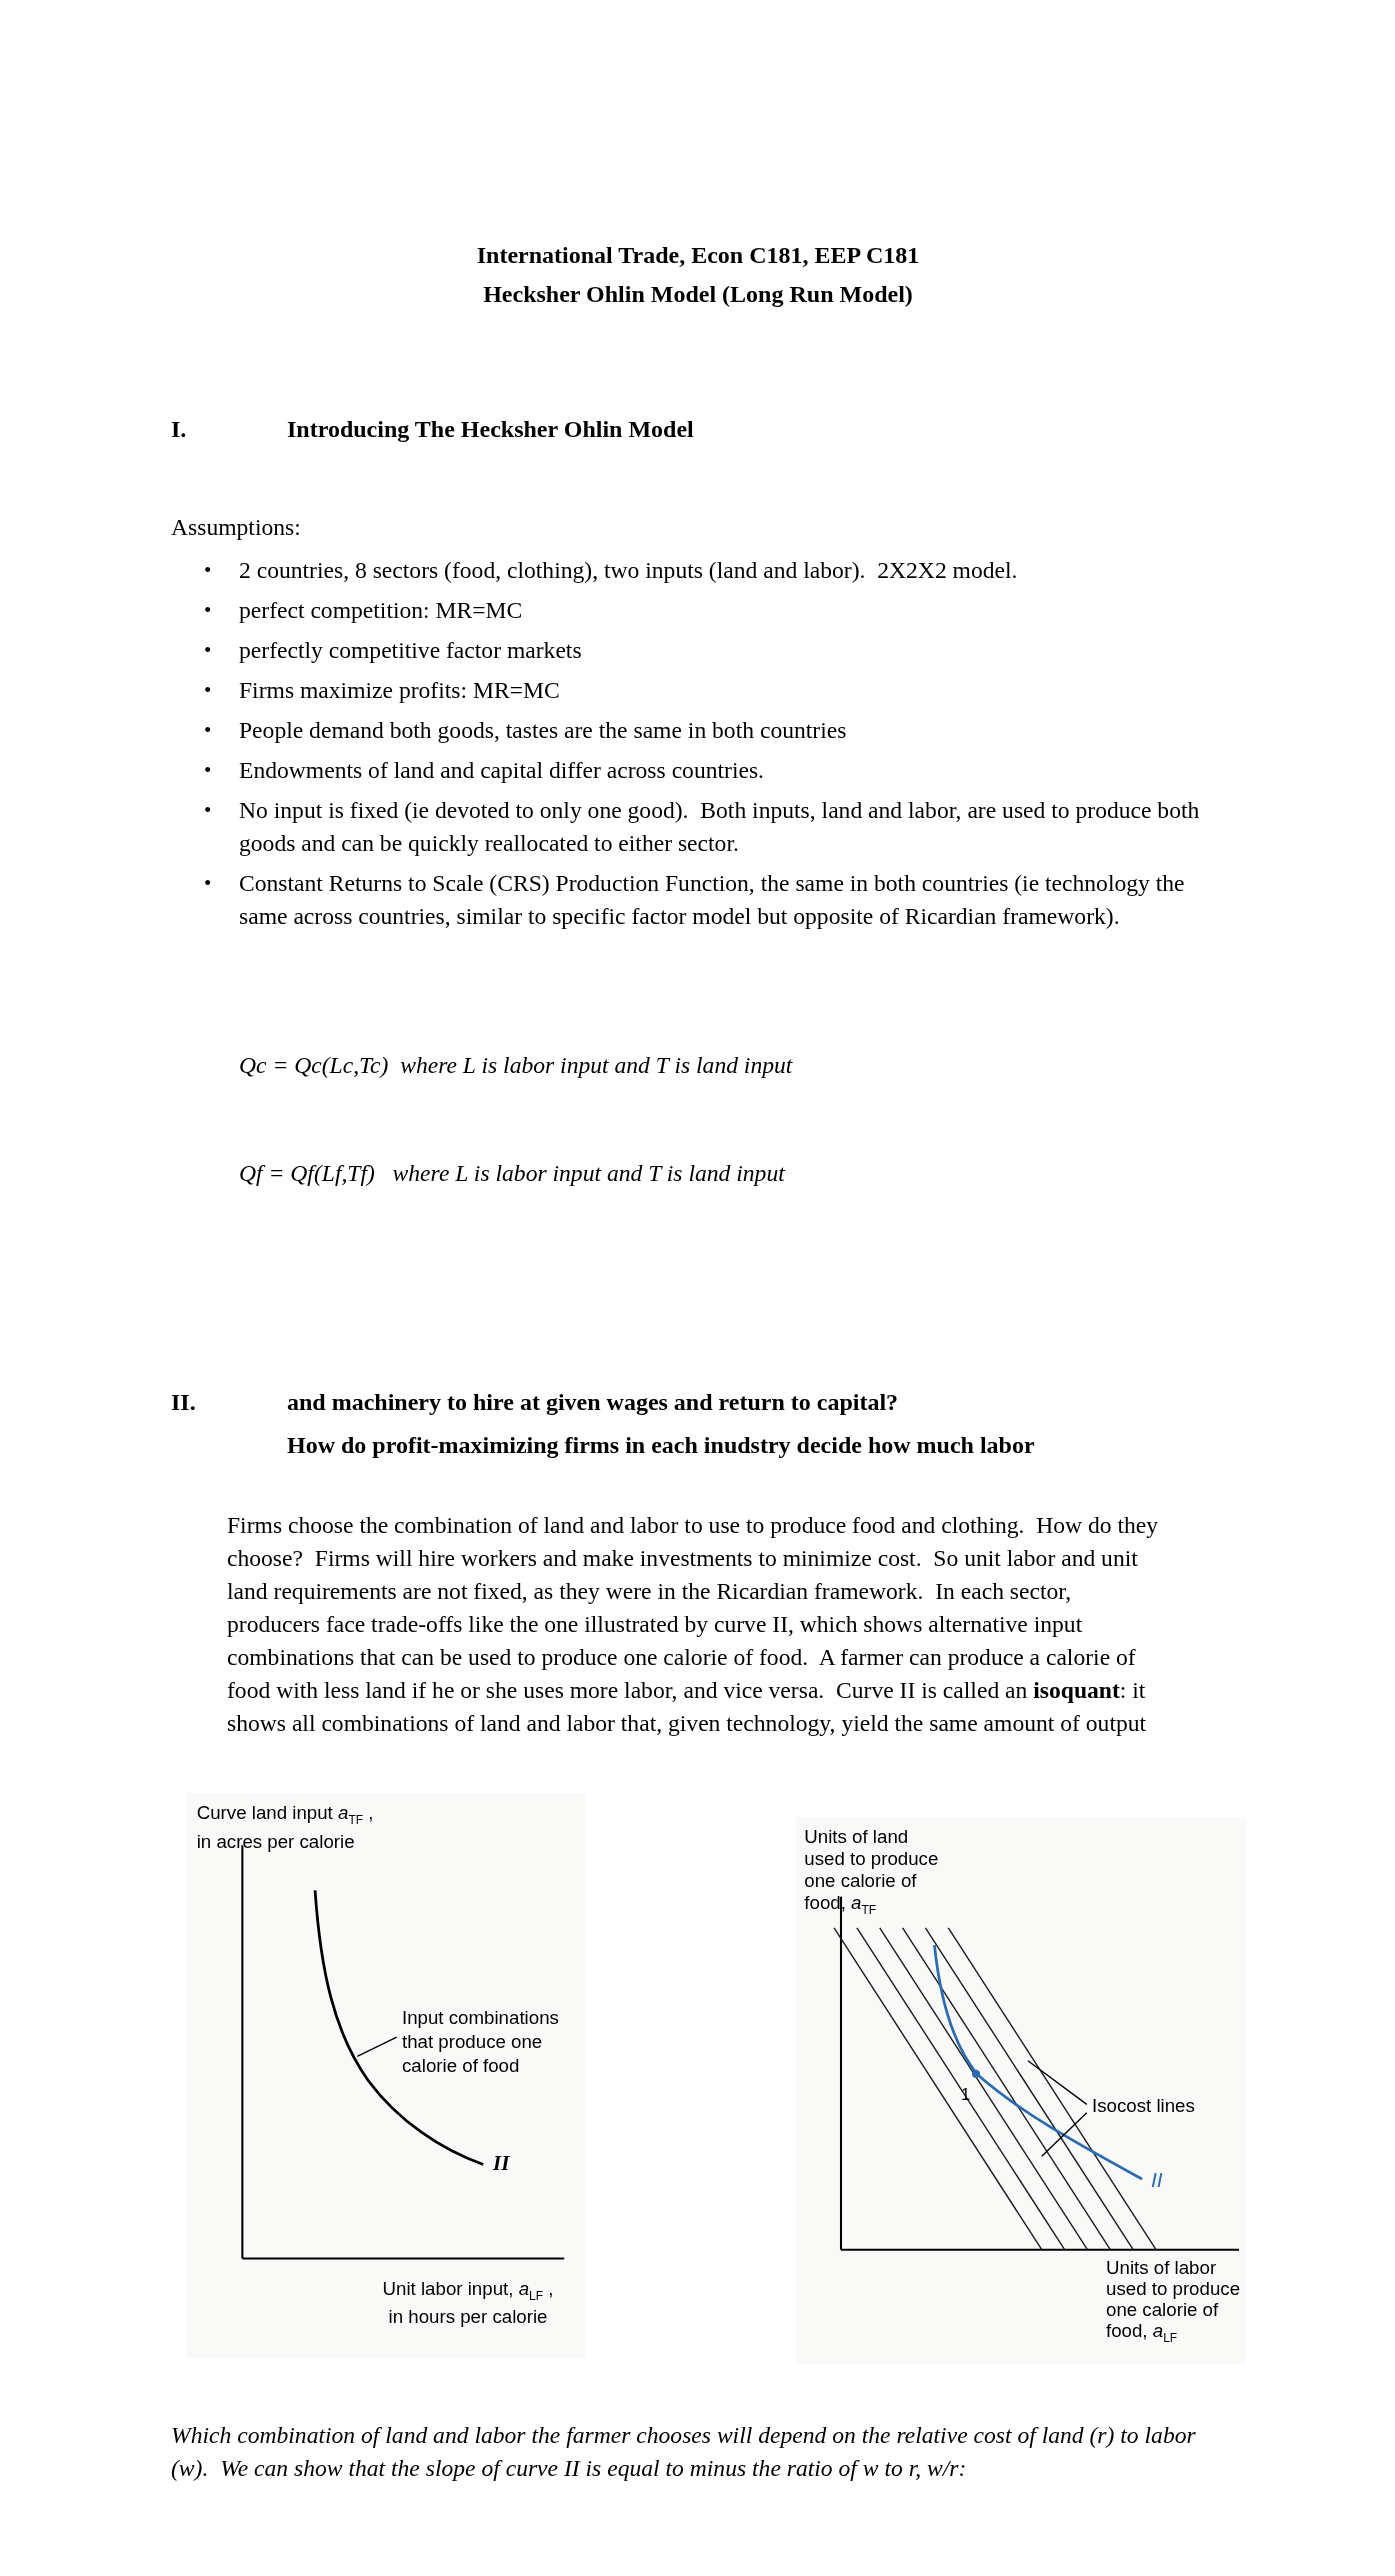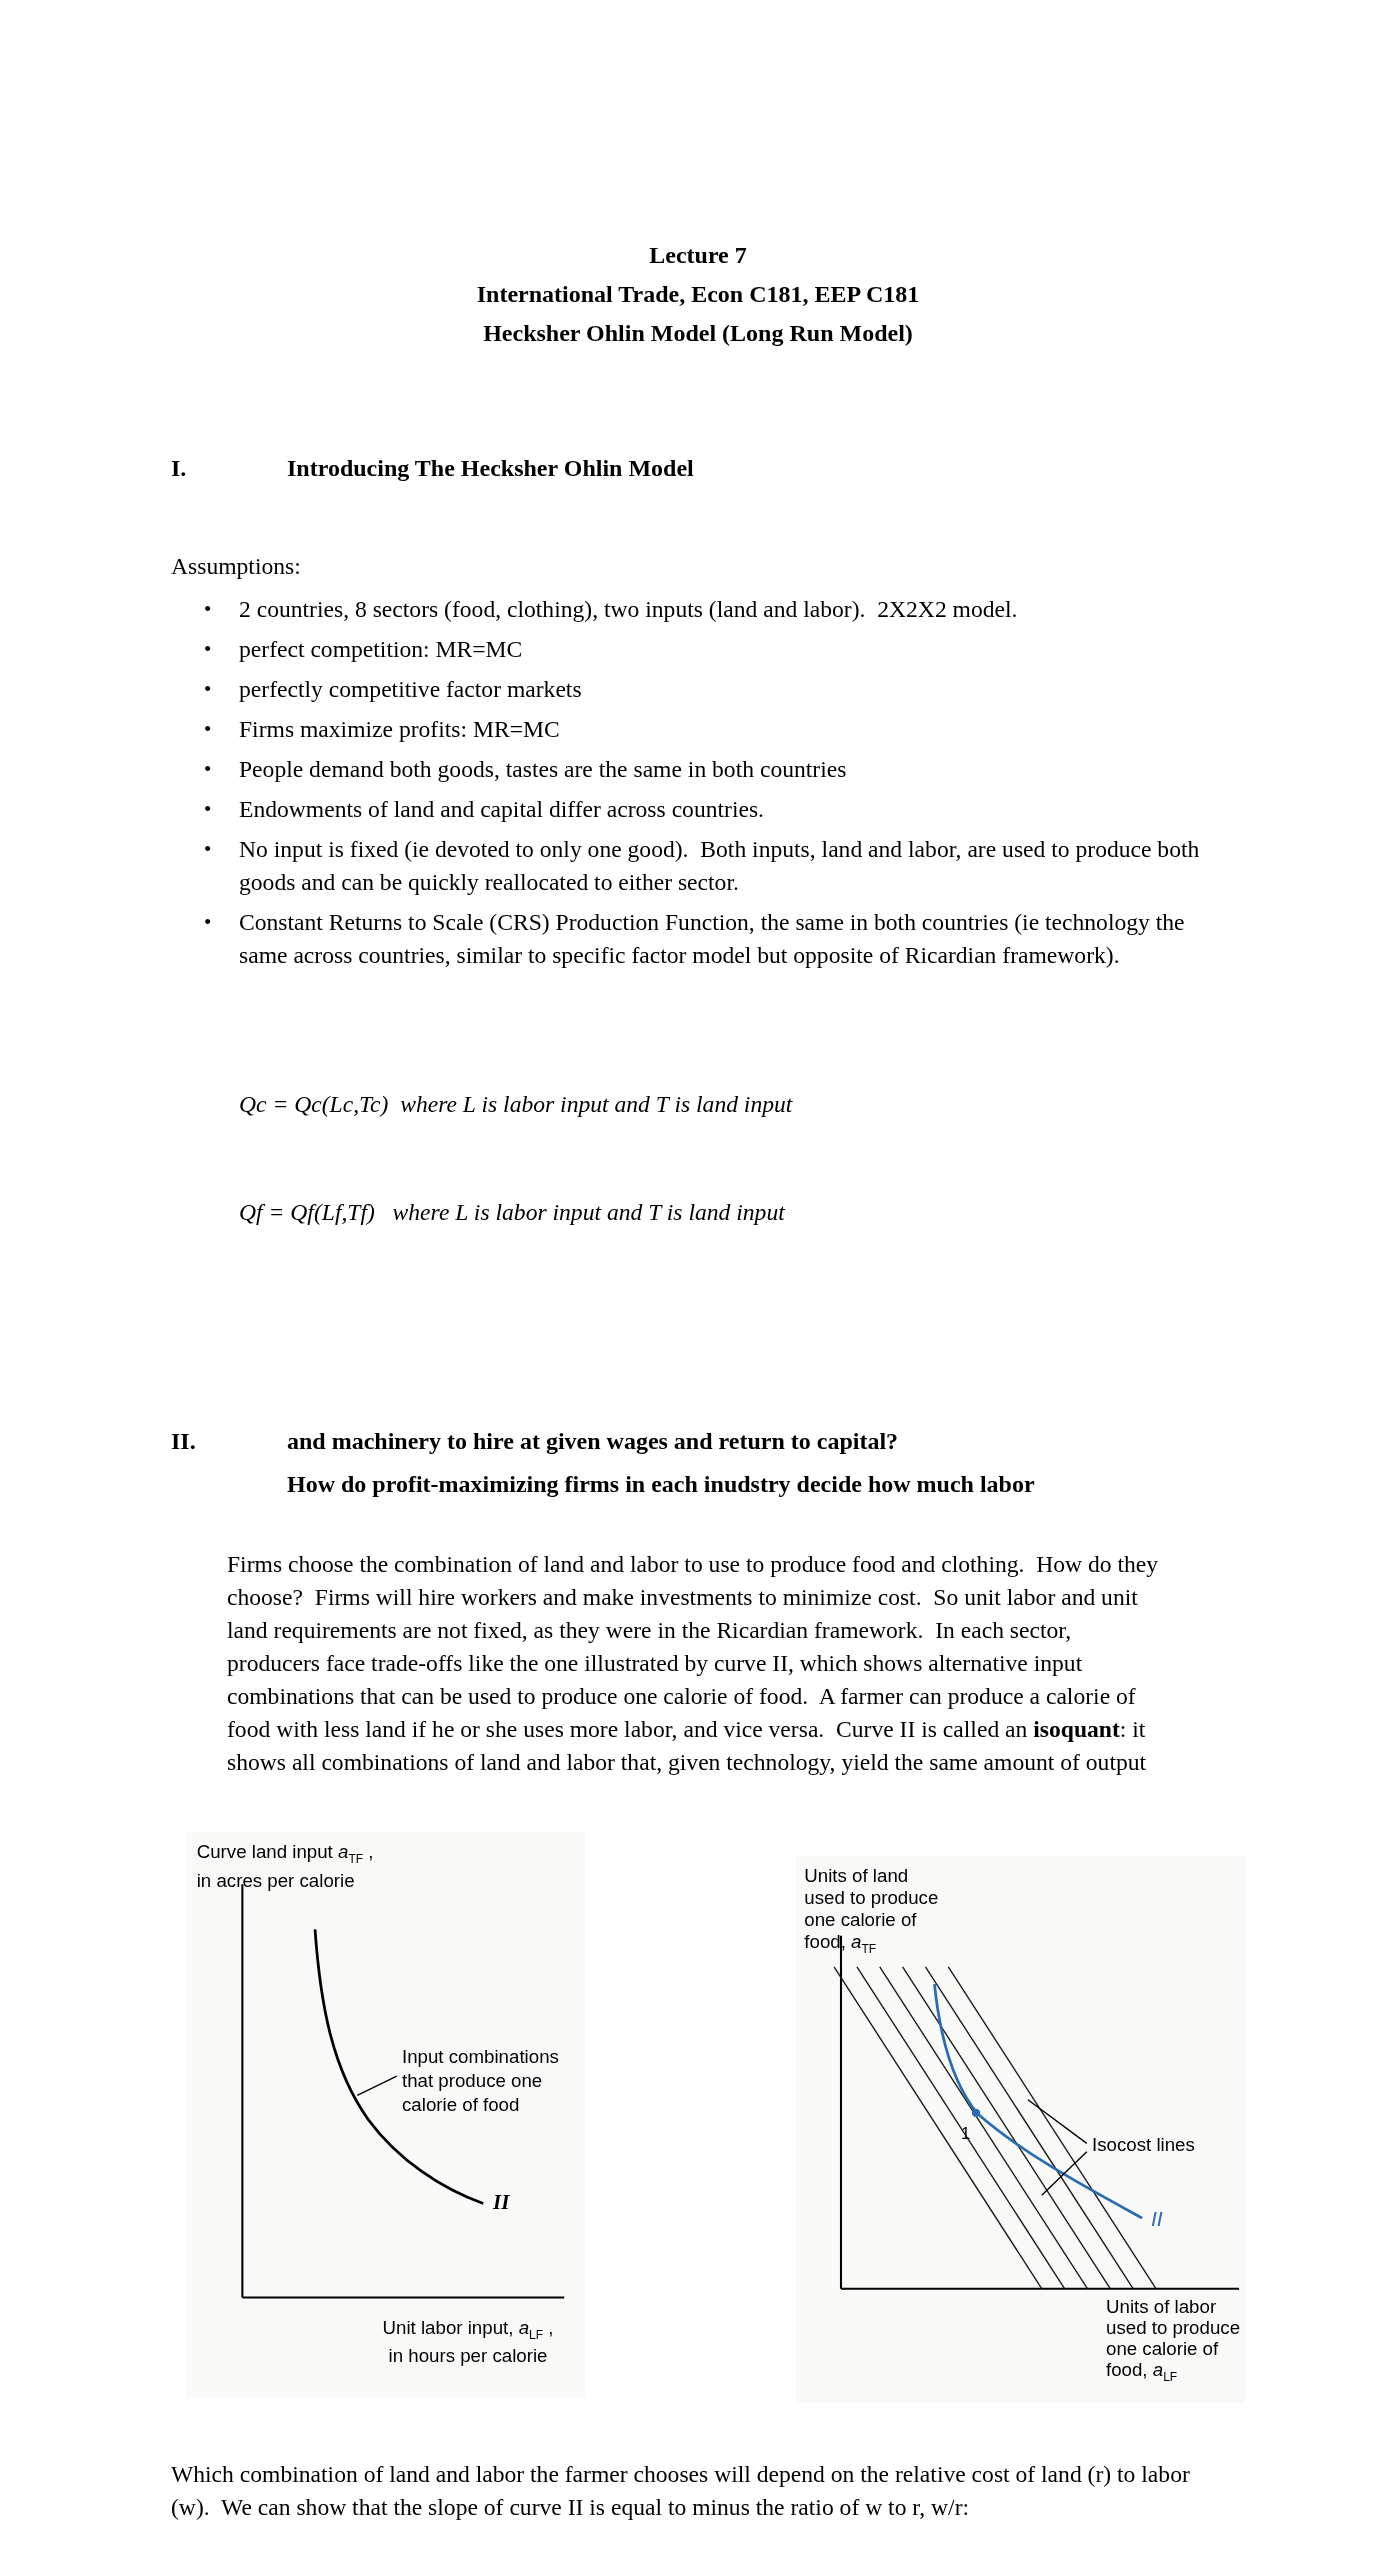--- a/index.html
+++ b/index.html
@@ -21,42 +21,41 @@
   .sec-num { flex:none; width:116px; }
   .sec-text { width:900px; }
   .assumptions { margin-top:60px; line-height:33px; }
   .bullets { margin-top:9.7px; }
   .bullet { display:flex; line-height:33px; margin-bottom:7px; }
   .bullet .dot { flex:none; width:68px; padding-left:33px; font-size:21px; }
   .bullet .btxt { white-space:pre-wrap; }
   .equations { margin-top:42px; margin-left:68px; line-height:36px; white-space:pre-wrap;font-style:italic; }
   .para { margin-top:42px; margin-left:56px; width:937px; line-height:33px; white-space:pre-wrap; }
   .para b { font-weight:bold; }
-  .closing { margin-top:55px; line-height:33px; white-space:pre-wrap; }
+  .closing { margin-top:55px; line-height:33px; white-space:pre-wrap;font-style:italic; }
 
   .figband { margin-top:53px; display:flex; align-items:flex-start; height:571px; }
   .fig { position:relative; background:#f9f9f7; font-family:"Liberation Sans", sans-serif; font-size:18.7px; line-height:22px; }
   .fig-left  { width:398px; height:565px; margin-left:16px; }
   .fig-right { width:450px; height:547px; margin-left:auto; margin-right:-21px; margin-top:24px; }
   .fig svg { position:absolute; left:0; top:0; }
   .flabel { position:absolute; }
   .flabel i { font-style:italic; }
   .flabel sub { font-size:12px; }
   .curve-tag { position:absolute; font-family:"Liberation Serif", serif; font-style:italic; font-size:21px; font-weight:bold; }
   .curve-tag.blue { color:#2b6cb0; font-family:"Liberation Sans", sans-serif; font-weight:normal; }
   .pt-label { position:absolute; font-size:16.6px; }
   .xlabel-left { left:170px; top:485px; width:222px; text-align:center; }
 </style>
 </head>
 <body>
 
 <div class="page">
 
   <div class="title">
-    <div>Lecture 7</div>
     <div>International Trade, Econ C181, EEP C181</div>
     <div>Hecksher Ohlin Model (Long Run Model)</div>
   </div>
 
   <div class="sec-heading">
     <div class="sec-num">I.</div>
     <div class="sec-text">Introducing The Hecksher Ohlin Model</div>
   </div>
 
   <div class="assumptions">Assumptions:</div>

